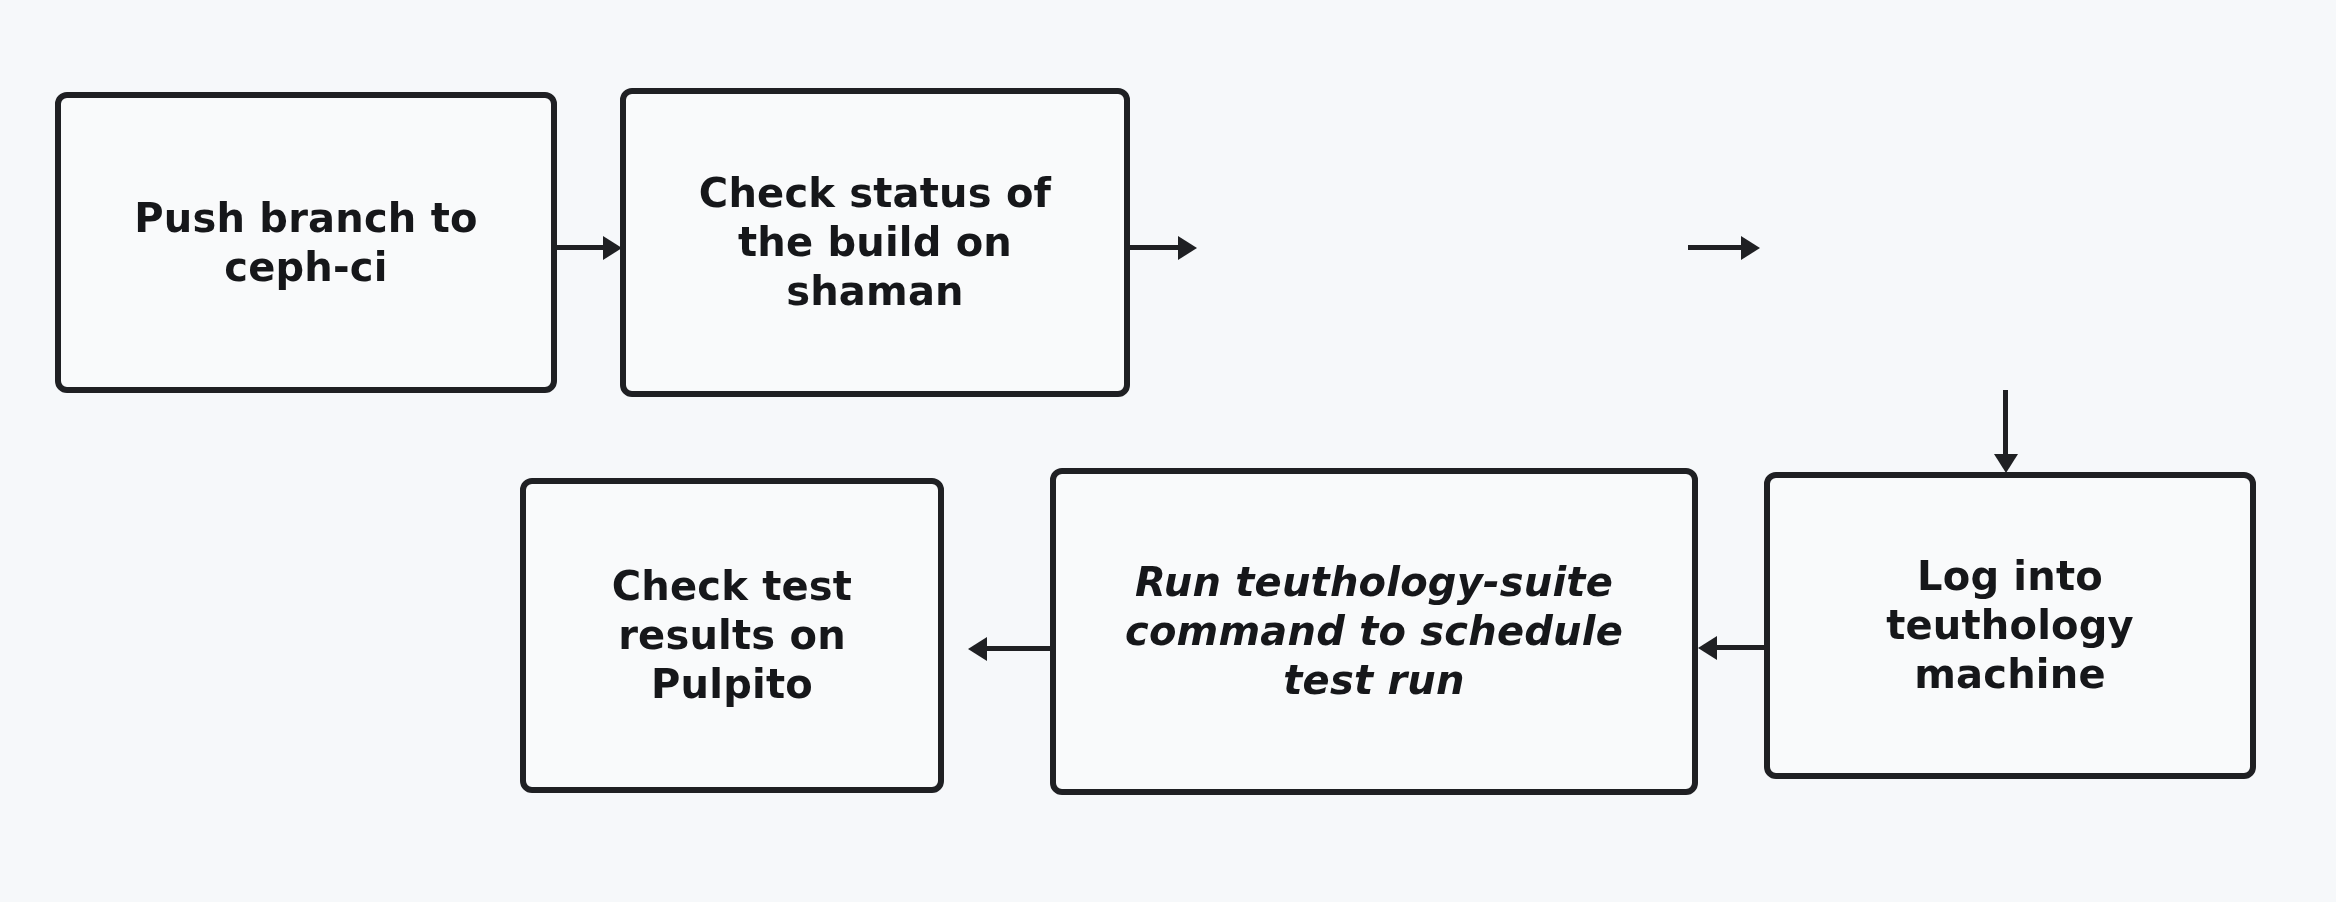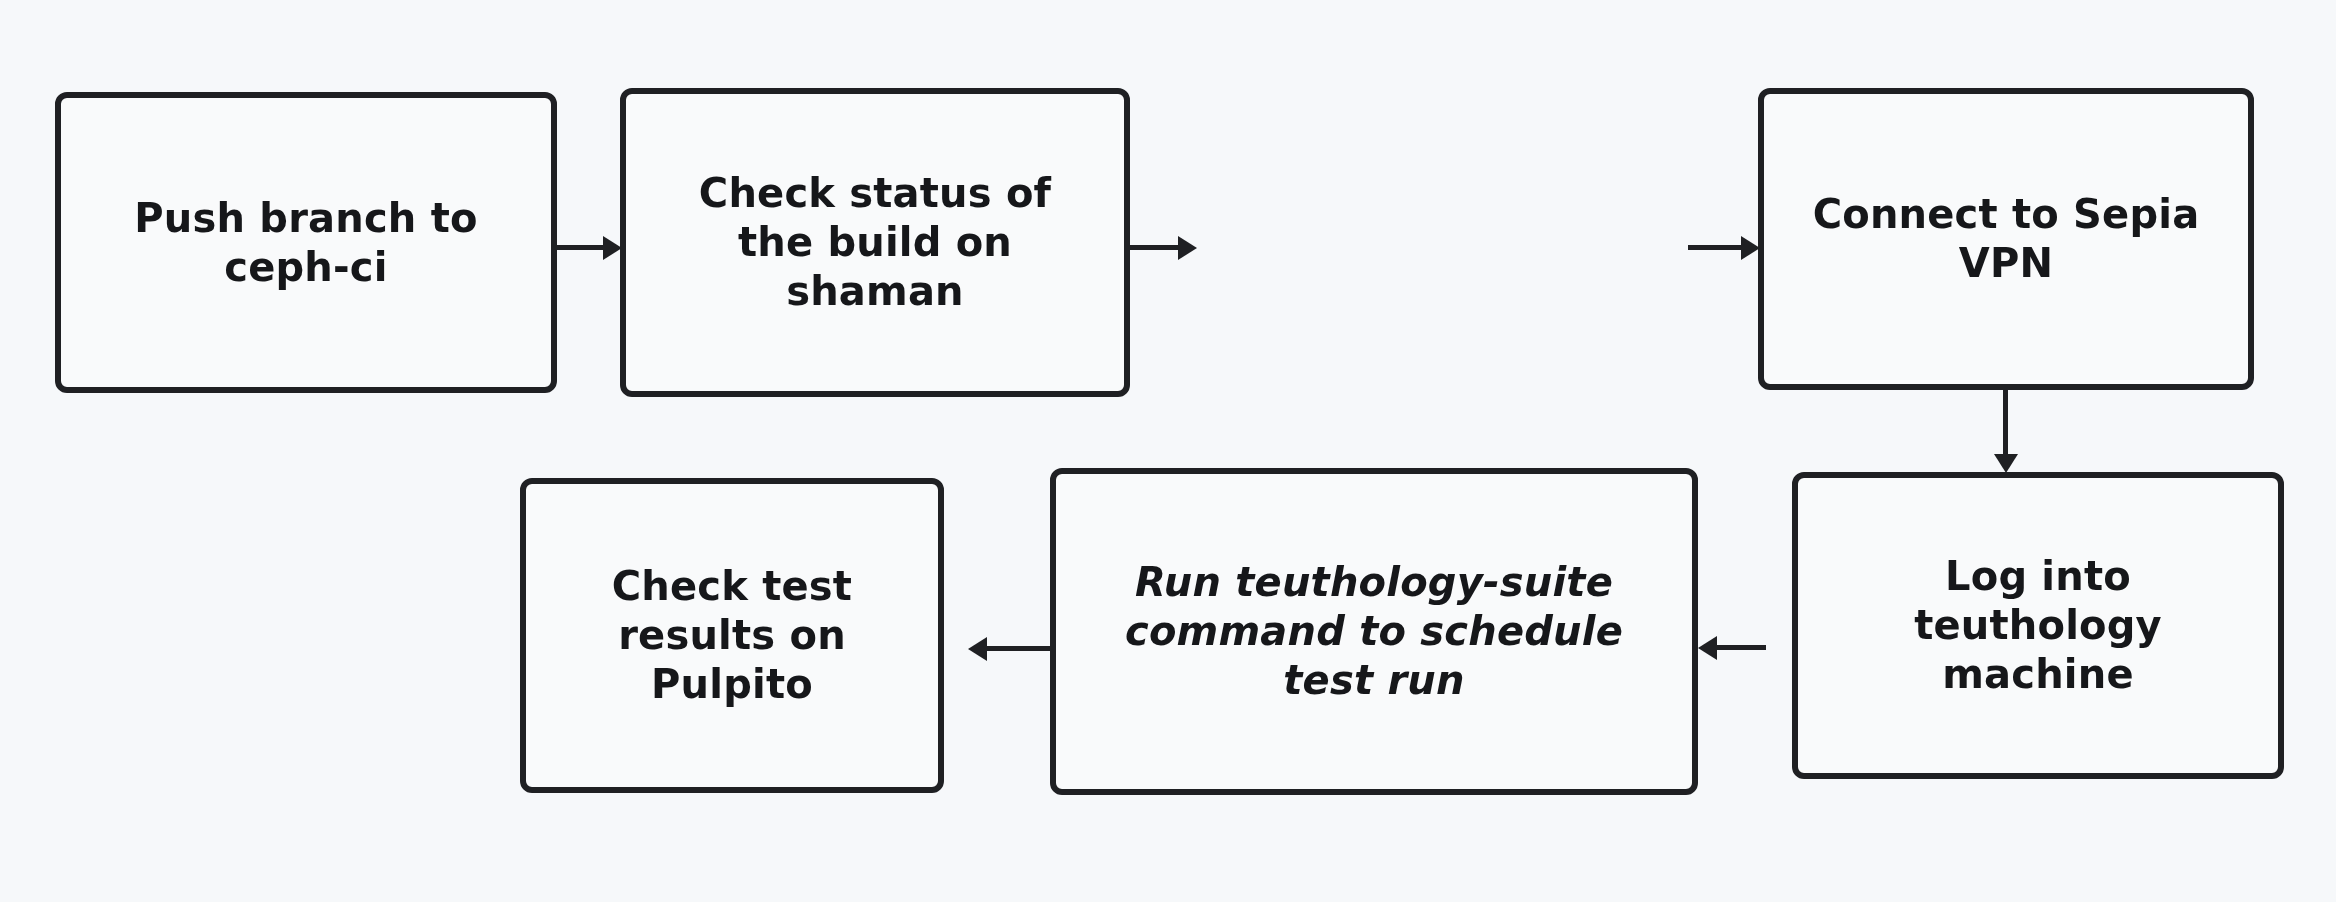--- a/index.html
+++ b/index.html
@@ -40,21 +40,21 @@
     color: #16171a;
     letter-spacing: 0.2px;
     padding: 0 18px;
     white-space: pre-line;
   }
   
   #node-push-branch      { left: 55px;   top: 92px;  width: 502px; height: 301px; }
   #node-check-build      { left: 620px;  top: 88px;  width: 510px; height: 309px; align-items: center; }
   #node-build-ready      { left: 1195px; top: 88px;  width: 496px; height: 298px; }
   #node-connect-vpn      { left: 1758px; top: 88px;  width: 496px; height: 302px; }
-  #node-log-teuthology   { left: 1764px; top: 472px; width: 492px; height: 307px; margin-left: 28px; }
+  #node-log-teuthology   { left: 1764px; top: 472px; width: 492px; height: 307px; }
   #node-run-suite        { left: 1050px; top: 468px; width: 648px; height: 327px; font-style: italic; }
   #node-check-results    { left: 520px;  top: 478px; width: 424px; height: 315px; }
 
   
   .edge {
     position: absolute;
   }
   .edge-line-h {
     position: absolute;
     height: 5px;
@@ -130,24 +130,20 @@
 ceph-ci</span>
   </div>
 
   <div class="node" id="node-check-build">
     <span class="node-label">Check status of
 the build on
 shaman</span>
   </div>
 
 
-  <div class="node" id="node-connect-vpn">
-    <span class="node-label">Connect to Sepia
-VPN</span>
-  </div>
 
   <div class="node" id="node-log-teuthology">
     <span class="node-label">Log into
 teuthology
 machine</span>
   </div>
 
   <div class="node" id="node-run-suite">
     <span class="node-label">Run teuthology-suite
 command to schedule

